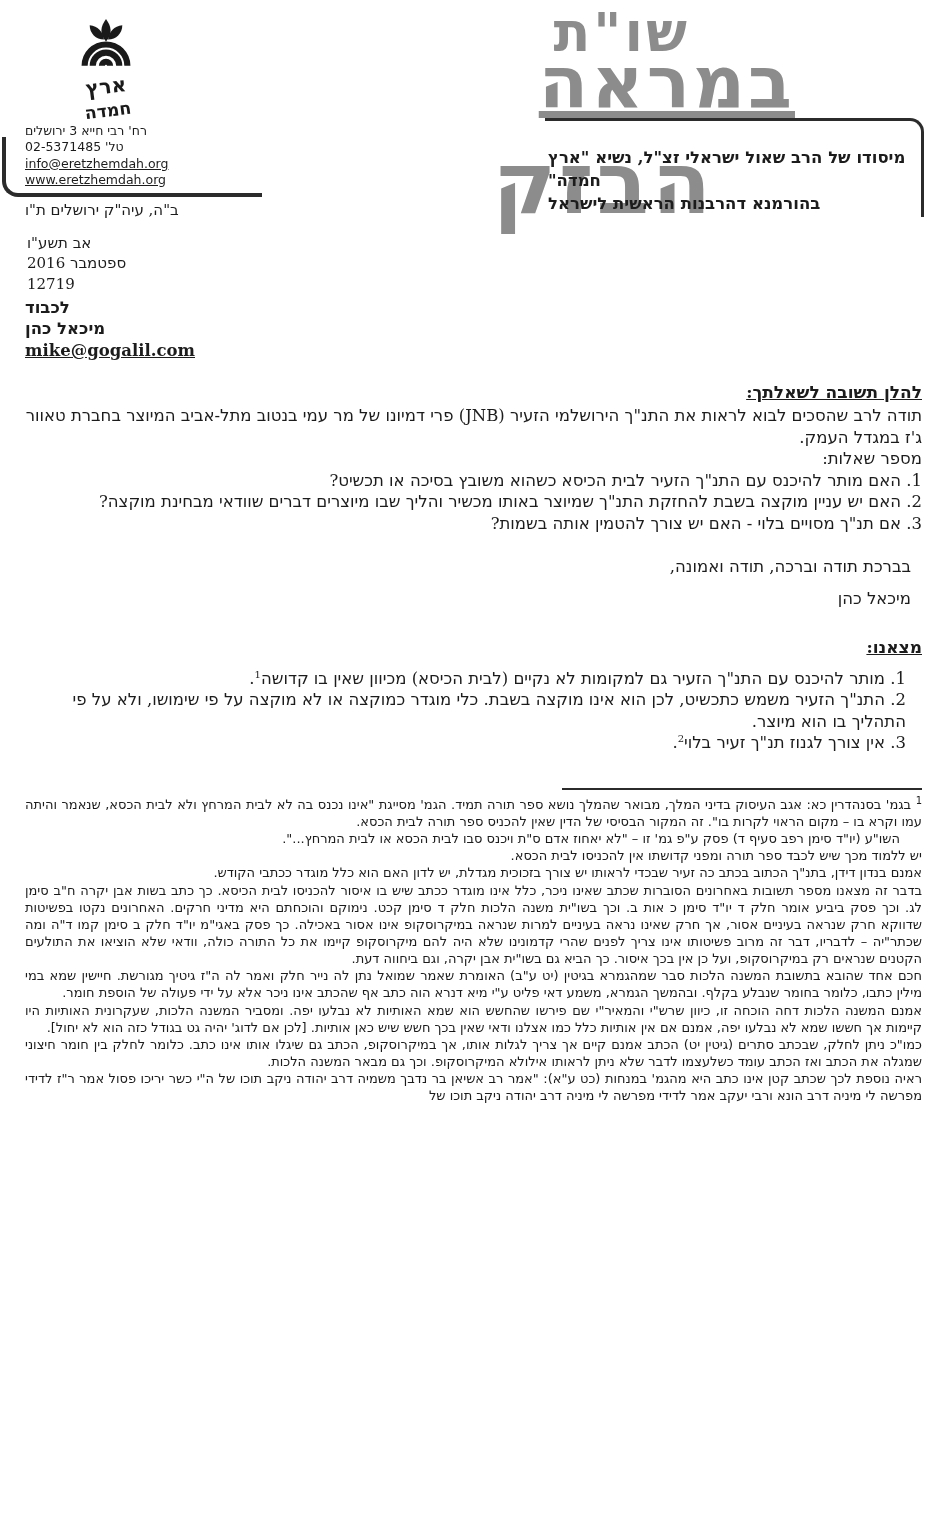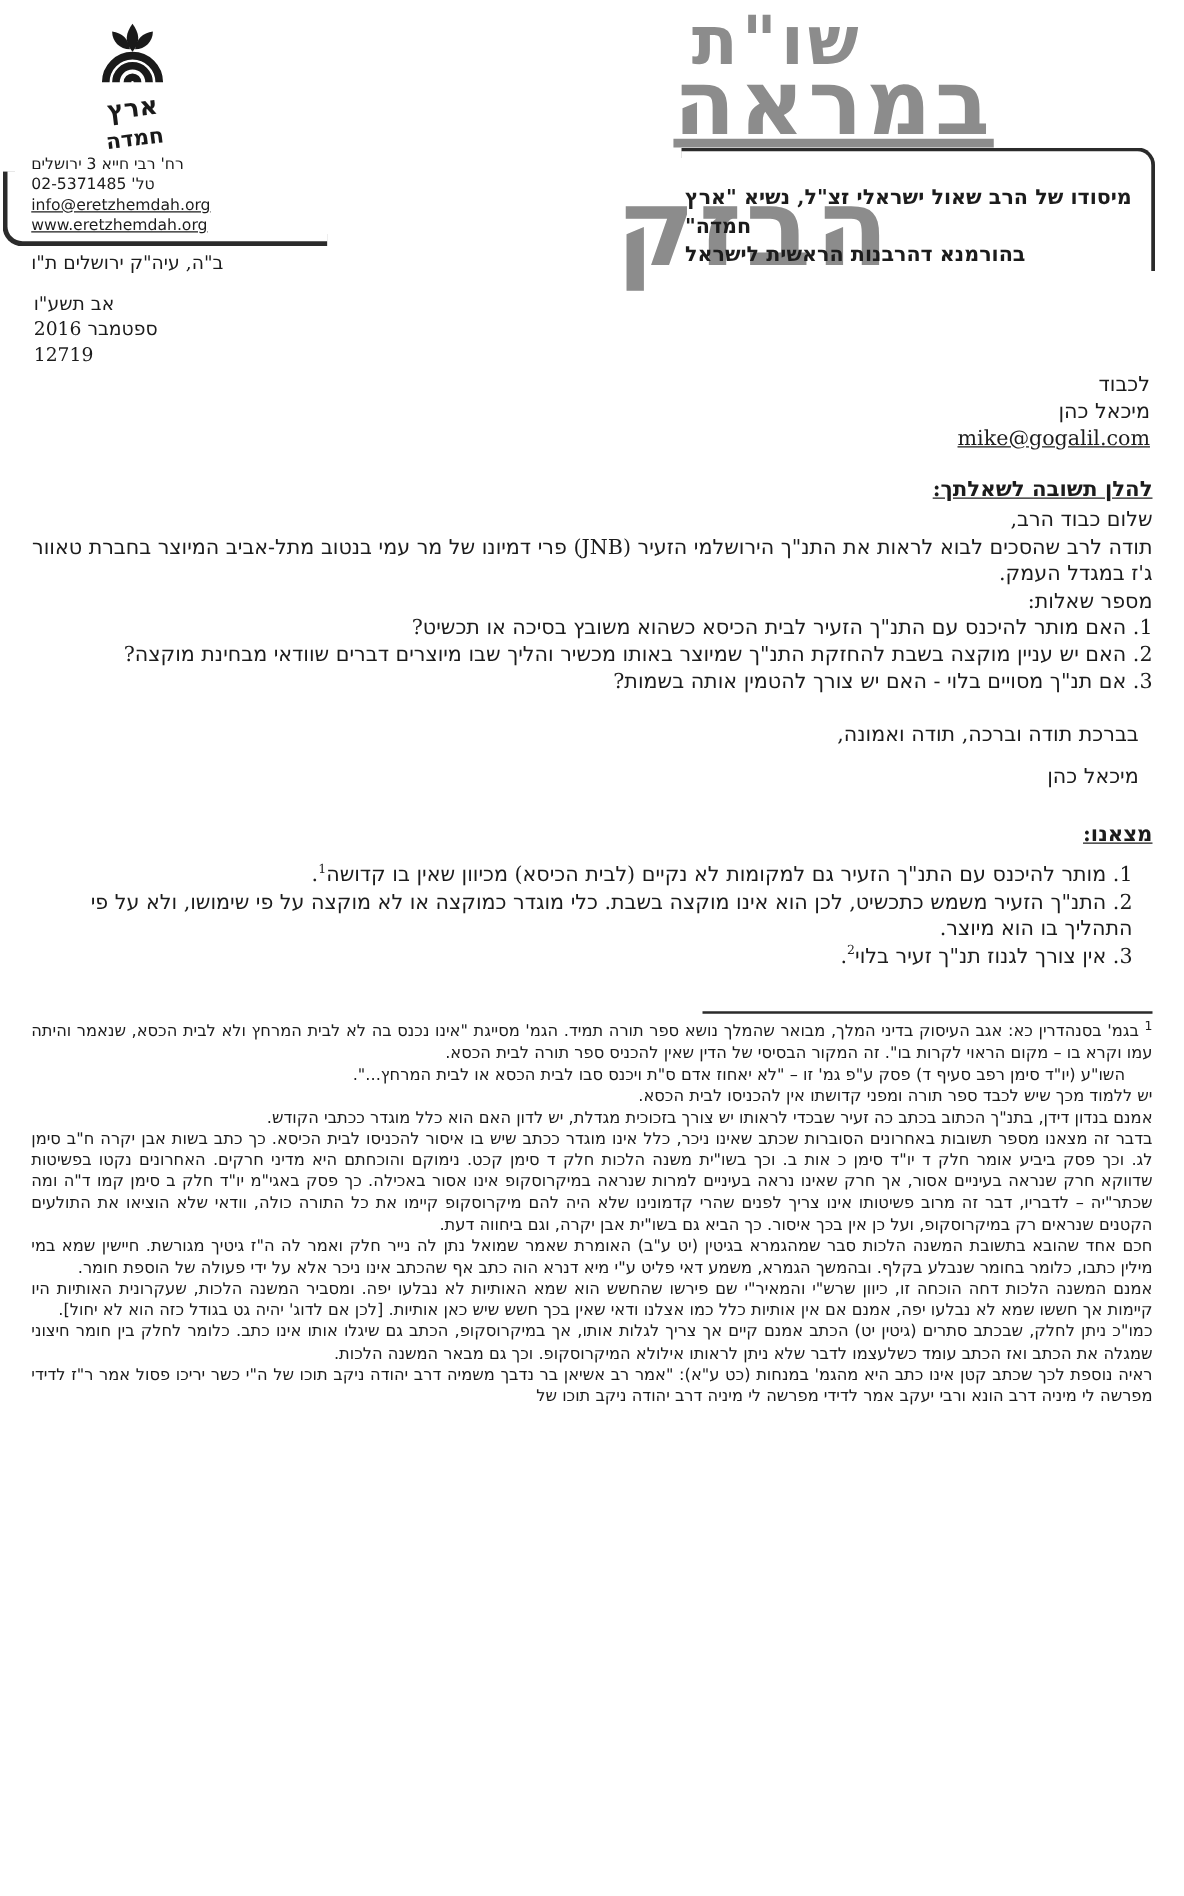--- a/index.html
+++ b/index.html
@@ -20,21 +20,21 @@
   .tw1{right:257px;top:6px;font-size:54px;}
   .tw2{right:152px;top:46px;font-size:72px;text-decoration:underline;}
   .tw3{right:233px;top:140px;font-size:86px;}
   .title-bracket{position:absolute;left:545px;top:118px;width:376px;height:96px;
            border-top:3px solid #2b2b2b;border-right:3px solid #2b2b2b;border-top-right-radius:14px;}
   .subtitle{position:absolute;left:548px;top:146px;width:366px;direction:rtl;text-align:left;
            font-size:16.5px;line-height:1.4;font-weight:bold;}
   .ref-block{position:absolute;left:27px;top:233px;direction:rtl;text-align:left;font-size:15px;line-height:1.35;}
   
   .letter{position:absolute;top:297px;left:25px;right:25px;direction:rtl;font-size:16.5px;line-height:1.3;}
-  .recipient{text-align:right;margin:0 2px 20px 0;}
+  .recipient{text-align:left;margin:0 2px 20px 0;font-weight:bold;}
   .recipient p{margin:0;}
   .recipient .link{text-decoration:underline;color:inherit;}
   .hdr{font-weight:bold;text-decoration:underline;font-size:17px;}
   .hdr-intro{margin:0 0 2px 0;}
   .hdr-q{margin:0 0 15px 0;}
   .q p{margin:0;}
   .closing{margin-top:22px;}
   .closing p{margin:11px;}
   .hdr-a{margin:26px 0 10px 0;}
   .ans p{margin:0 16px 0 0;}
@@ -96,21 +96,20 @@
 
     <div class="recipient">
       <p>לכבוד</p>
       <p>מיכאל כהן</p>
       <p><a class="link">mike@gogalil.com</a></p>
     </div>
 
     <p class="hdr hdr-intro">להלן תשובה לשאלתך:</p>
 
     <div class="q">
-      <p>שלום כבוד הרב,</p>
       <p>תודה לרב שהסכים לבוא לראות את התנ"ך הירושלמי הזעיר (JNB) פרי דמיונו של מר עמי בנטוב מתל-אביב המיוצר בחברת טאוור ג'ז במגדל העמק.</p>
       <p>מספר שאלות:</p>
       <p>1. האם מותר להיכנס עם התנ"ך הזעיר לבית הכיסא כשהוא משובץ בסיכה או תכשיט?</p>
       <p>2. האם יש עניין מוקצה בשבת להחזקת התנ"ך שמיוצר באותו מכשיר והליך שבו מיוצרים דברים שוודאי מבחינת מוקצה?</p>
       <p>3. אם תנ"ך מסויים בלוי - האם יש צורך להטמין אותה בשמות?</p>
     </div>
 
     <div class="closing">
       <p>בברכת תודה וברכה, תודה ואמונה,</p>
       <p>מיכאל כהן</p>

